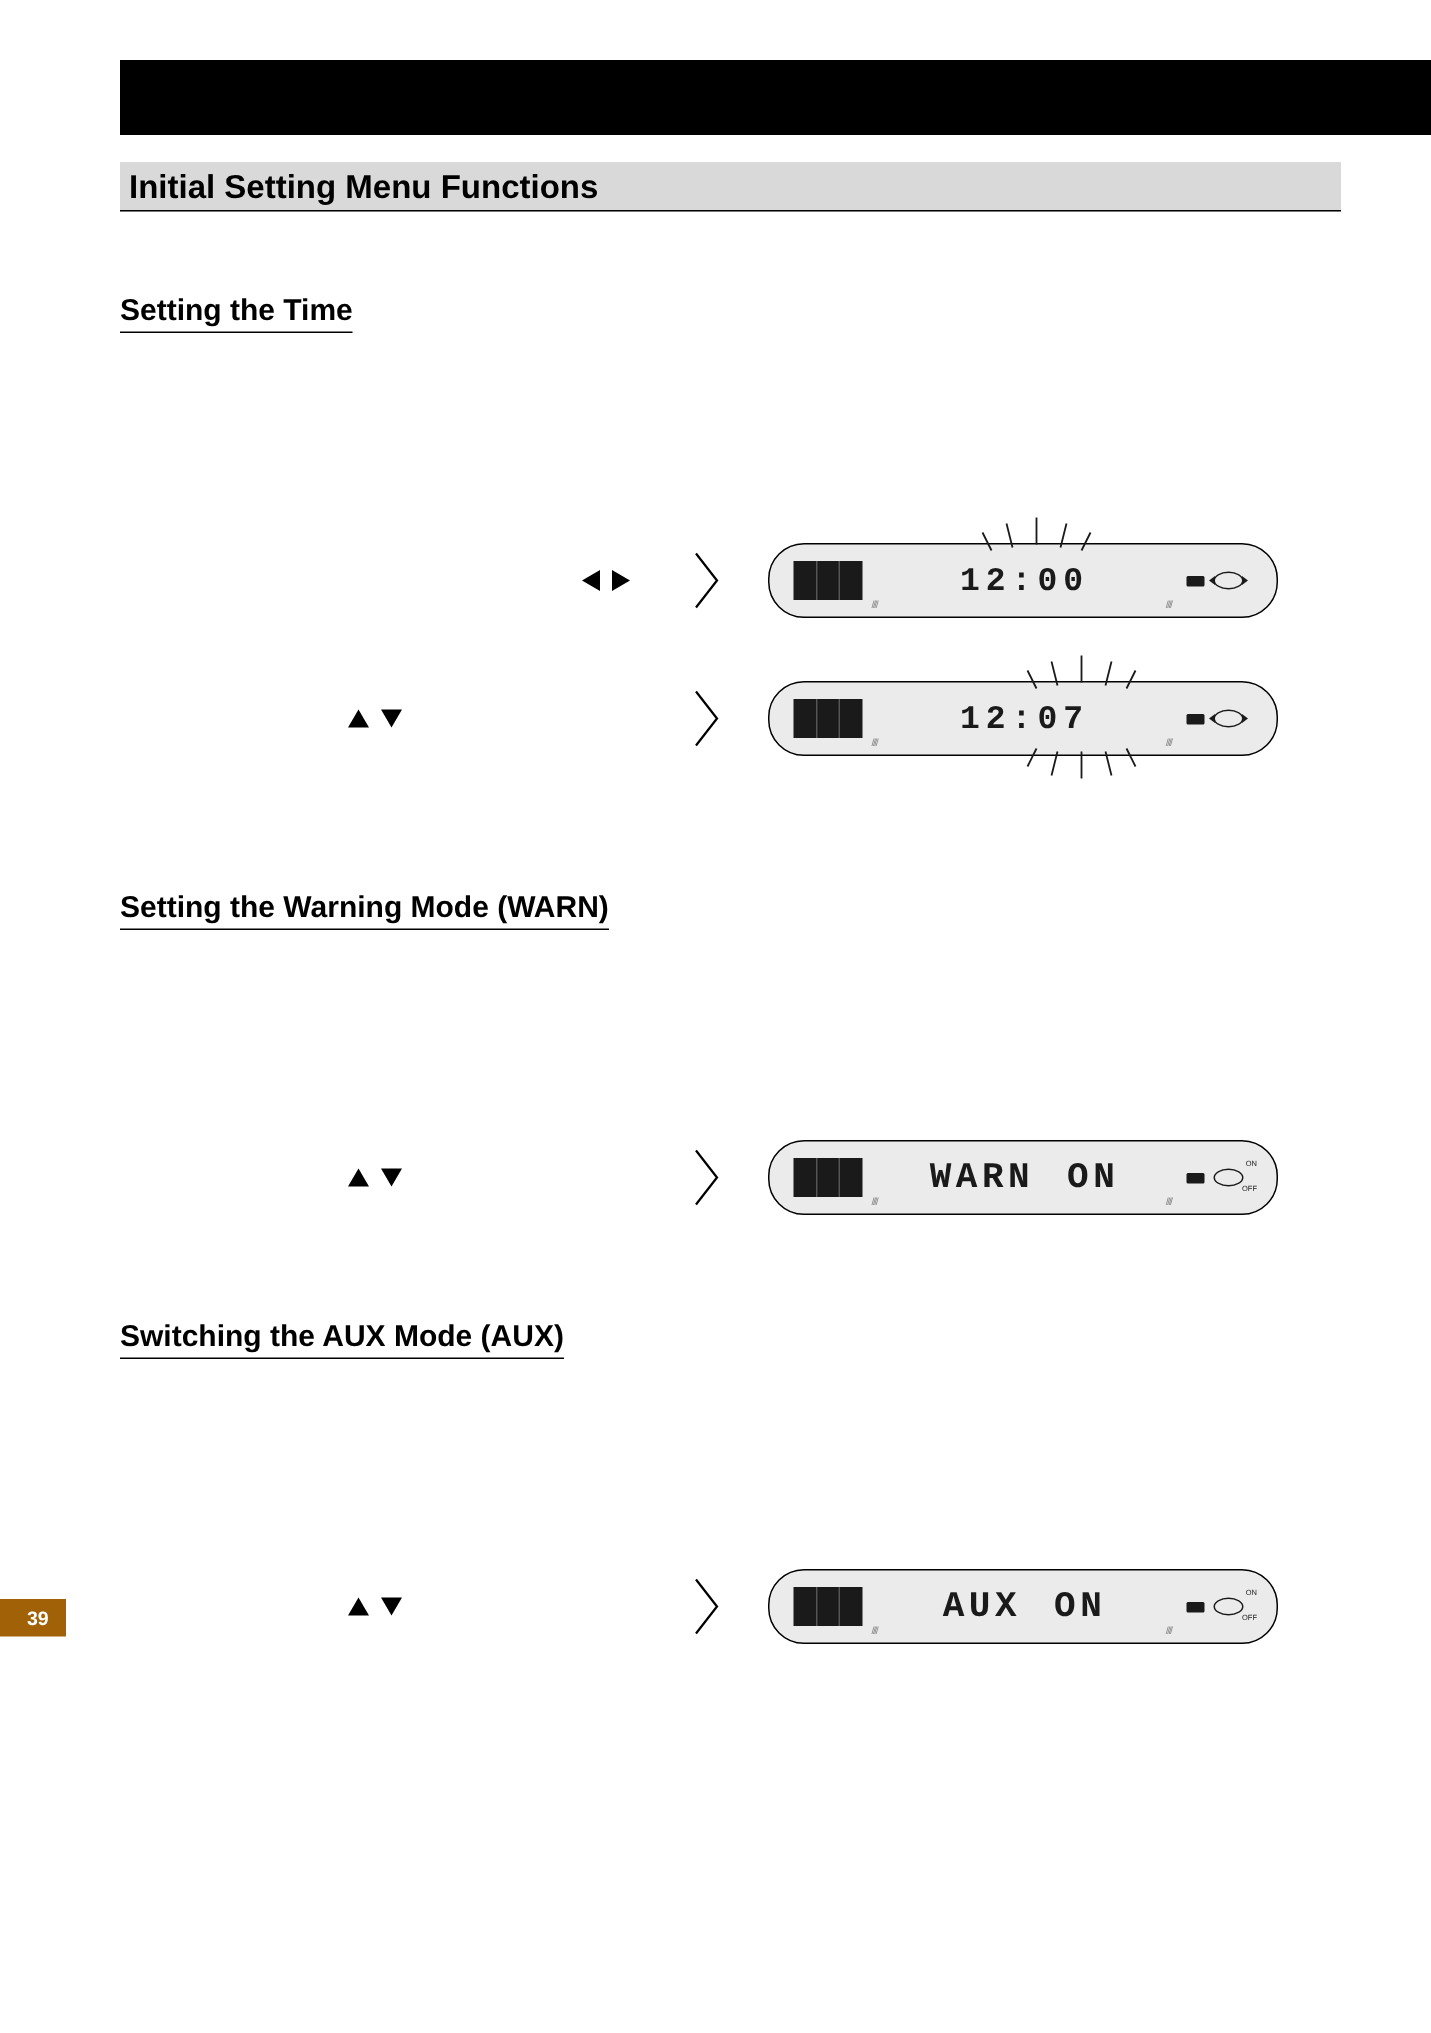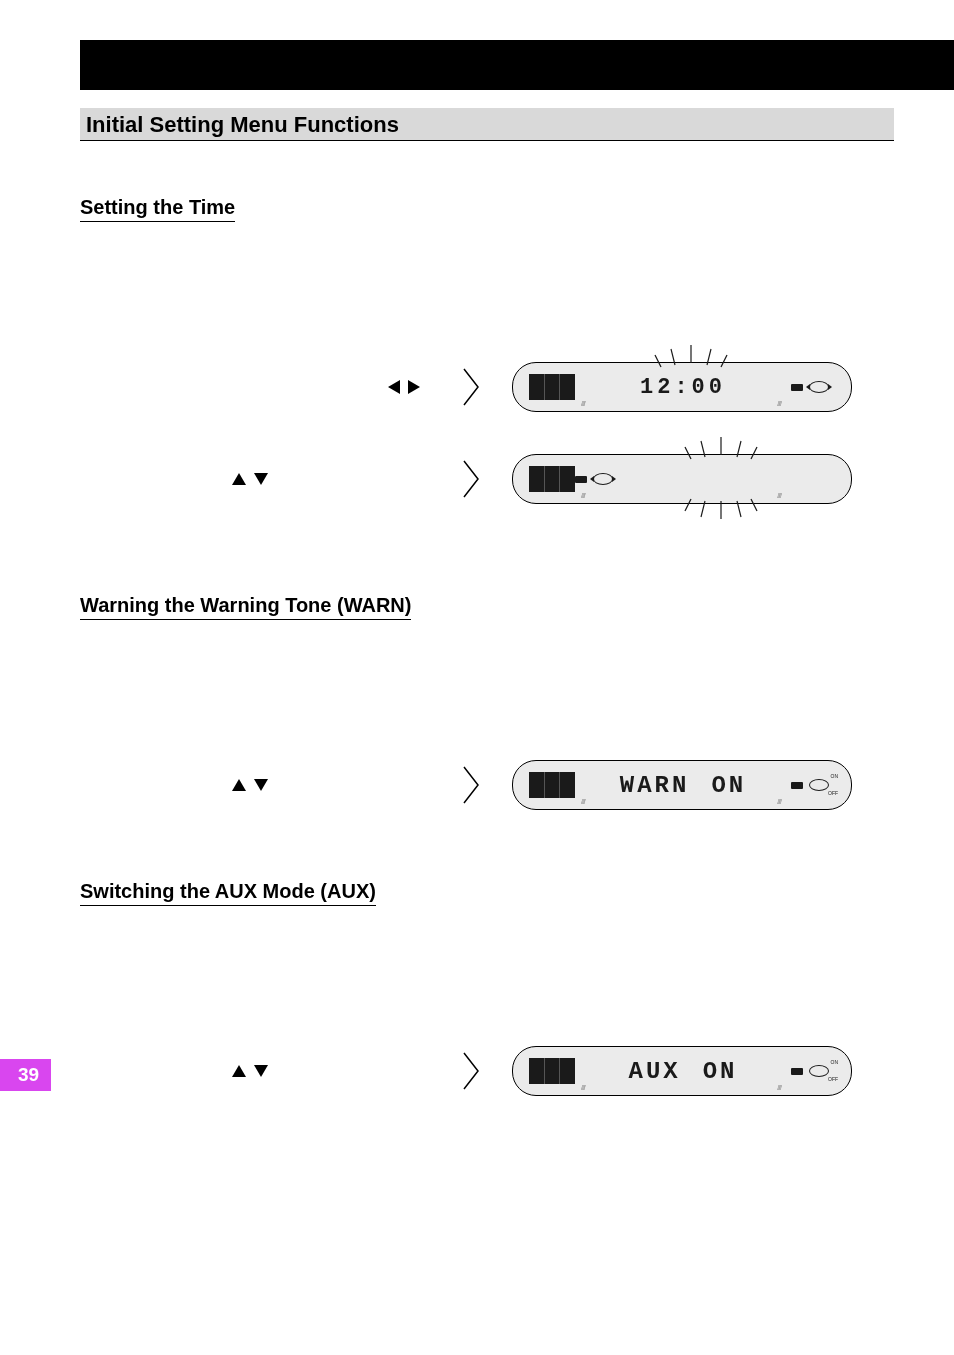--- a/index.html
+++ b/index.html
@@ -189,24 +189,24 @@
     bottom: 4px;
     right: 70px;
     font-size: 7px;
     letter-spacing: -1px;
     color: #888;
   }
   .page-number-tab {
     position: absolute;
     left: 0;
     bottom: 46px;
-    background: #d946ef;
+    background: #a16207;
     color: #fff;
     font-weight: 700;
-    font-size: 19px;
+    font-size: 13px;
     padding: 5px 12px 5px 18px;
   }
   .block-1 { margin-top: 140px; display: flex; flex-direction: column; gap: 42px; }
   .block-2 { margin-top: 140px; }
   .block-3 { margin-top: 140px; }
 </style>
 </head>
 <body>
 
 <div class="page">
@@ -276,20 +276,23 @@
             <polyline points="4,4 18,22 4,40" fill="none" stroke="#000" stroke-width="1.5"></polyline>
           </svg>
       </span>
       <div class="display-panel">
         <div class="panel-left-icon">
           <div class="col"></div>
             <div class="col"></div>
             <div class="col"></div>
         </div>
         <span class="panel-bottom-ticks">////</span>
+        <div class="panel-center">
+          <span class="panel-time">12:07</span>
+        </div>
         <span class="panel-bottom-ticks2">////</span>
         <div class="panel-right">
           <span class="pill"></span>
           <span class="ring">
             <span class="larrow"></span>
               <span class="rarrow"></span>
           </span>
         </div>
         <span class="burst" style="top:-22px; right:90px;">
           <svg width="80" height="30">
@@ -313,21 +316,21 @@
             </g>
           </svg>
         </span>
       </div>
     </div>
 
   </div>
 
   
   <div class="sub-heading-wrap" style="margin-top:90px;">
-    <span class="sub-heading">Warning the Warning Tone (WARN)</span>
+    <span class="sub-heading">Setting the Warning Mode (WARN)</span>
   </div>
 
   <div class="block-2">
     <div class="instr-row">
       <div class="instr-left" style="justify-content:center;">
         <span class="tri tri-up"></span>
         <span class="tri tri-down"></span>
       </div>
       <span class="big-caret">
         <svg width="22" height="44">

